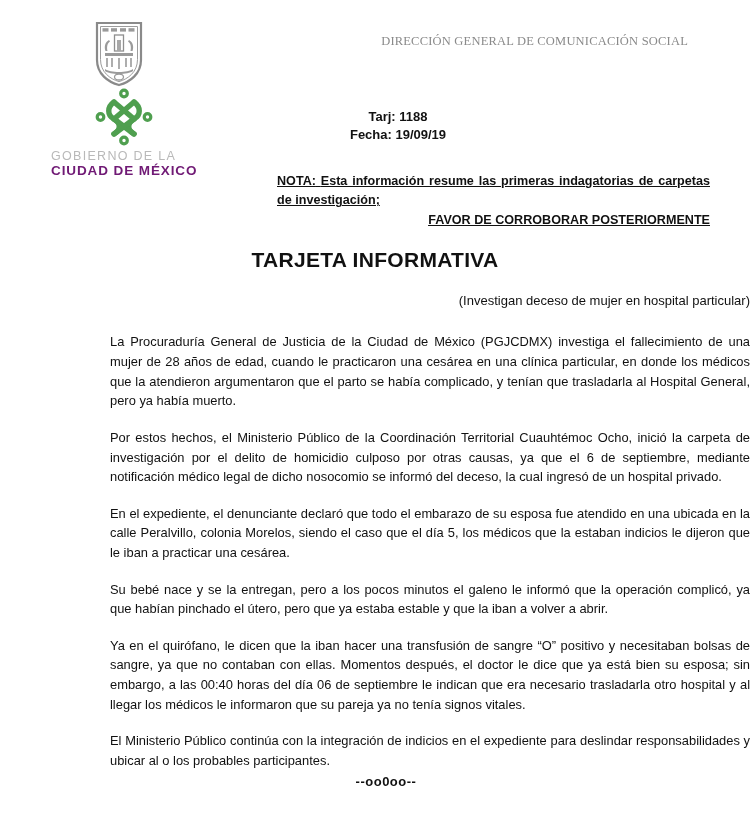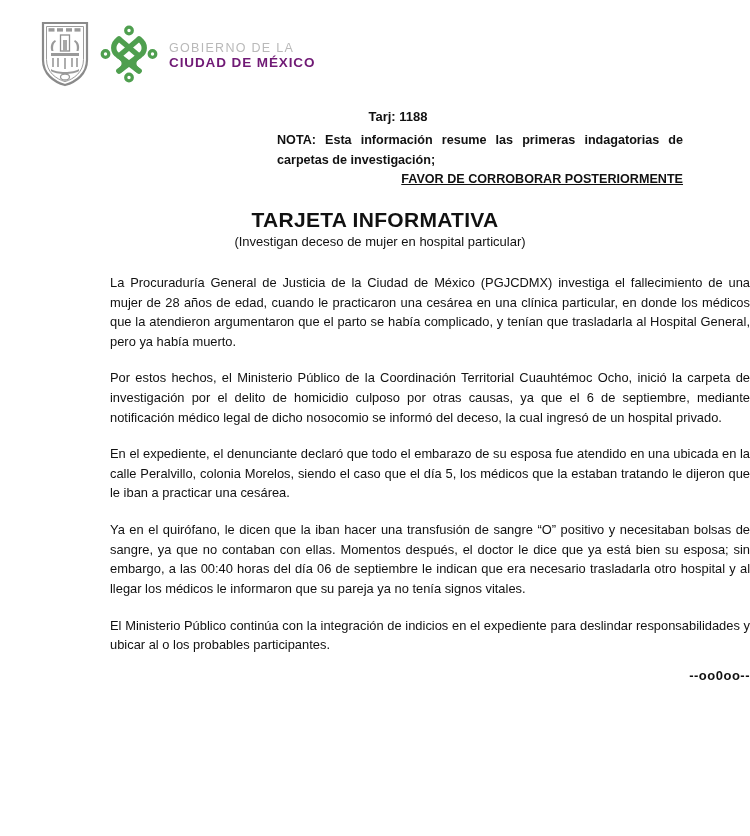--- a/index.html
+++ b/index.html
@@ -21,20 +21,21 @@
     position: relative;
     height: 96px;
     width: 750px;
   }
   .brand-block {
     position: absolute;
     left: 40px;
     top: 20px;
     display: flex;
     align-items: center;
+    flex-direction: column;
   }
   .shield {
     width: 50px;
     height: 68px;
     flex: 0 0 auto;
   }
   .cdmx-mark {
     width: 58px;
     height: 58px;
     margin-left: 10px;
@@ -85,23 +86,24 @@
     margin-top: 12px;
     text-align: center;
     font-size: 13px;
     font-weight: 700;
     line-height: 1.42;
     padding-left: 46px;
   }
 
   
   .nota-wrap {
-    margin-top: 5px;
+    margin-top: 27px;
     padding-left: 277px;
-    padding-right: 67px;
+    padding-right: 40px;
+    text-decoration: underline;
   }
   .nota {
     font-size: 12.6px;
     font-weight: 700;
     line-height: 1.55;
     text-align: justify;
     text-justify: inter-word;
     text-indent: -0px;
   }
   .nota .nota-body {
@@ -116,22 +118,22 @@
 
   
   .title {
     margin-top: 18px;
     text-align: center;
     font-size: 21px;
     font-weight: 700;
     letter-spacing: 0.3px;
   }
   .subtitle {
-    margin-top: 2px;
-    text-align: center;
+    margin-top: 21px;
+    text-align: right;
     font-size: 13px;
     font-weight: 400;
     padding-left: 10px;
   }
 
   
   .doc-body {
     margin-top: 24px;
     padding-left: 110px;
   }
@@ -141,22 +143,22 @@
     line-height: 1.52;
     text-align: justify;
     text-justify: inter-word;
   }
   .doc-body p:last-of-type {
     margin-bottom: 0;
   }
 
   
   .closing {
-    margin-top: 13px;
-    text-align: right;
+    margin-top: 4px;
+    text-align: center;
     font-size: 13px;
     font-weight: 700;
     letter-spacing: 0.5px;
     padding-left: 22px;
   }
 </style>
 </head>
 <body>
 
 <div class="header">
@@ -197,39 +199,42 @@
       </g>
     </svg>
 
     <div class="gob-text">
       <div class="gob-line1">GOBIERNO DE LA</div>
       <div class="gob-line2">CIUDAD DE MÉXICO</div>
     </div>
   </div>
 
   <div class="dependency">
+    <div class="dep-line2">DIRECCIÓN GENERAL DE COMUNICACIÓN SOCIAL</div>
   </div>
 </div>
 
 <div class="meta">
   <div>Tarj: 1188</div>
+  <div>Fecha: 19/09/19</div>
 </div>
 
 <div class="nota-wrap">
   <div class="nota">
     <span>NOTA:</span>
     <span class="nota-body">Esta información resume las primeras indagatorias de carpetas de investigación;</span>
     <span class="nota-last">FAVOR DE CORROBORAR POSTERIORMENTE</span>
   </div>
 </div>
 
 <div class="title">TARJETA INFORMATIVA</div>
 <div class="subtitle">(Investigan deceso de mujer en hospital particular)</div>
 
 <div class="doc-body">
   <p>La Procuraduría General de Justicia de la Ciudad de México (PGJCDMX) investiga el fallecimiento de una mujer de 28 años de edad, cuando le practicaron una cesárea en una clínica particular, en donde los médicos que la atendieron argumentaron que el parto se había complicado, y tenían que trasladarla al Hospital General, pero ya había muerto.</p>
   <p>Por estos hechos, el Ministerio Público de la Coordinación Territorial Cuauhtémoc Ocho, inició la carpeta de investigación por el delito de homicidio culposo por otras causas, ya que el 6 de septiembre, mediante notificación médico legal de dicho nosocomio se informó del deceso, la cual ingresó de un hospital privado.</p>
-  <p>En el expediente, el denunciante declaró que todo el embarazo de su esposa fue atendido en una ubicada en la calle Peralvillo, colonia Morelos, siendo el caso que el día 5, los médicos que la estaban tratando le dijeron que le iban a practicar una cesárea.</p>
+  <p>En el expediente, el denunciante declaró que todo el embarazo de su esposa fue atendido en una ubicada en la calle Peralvillo, colonia Morelos, siendo el caso que el día 5, los médicos que la estaban indicios le dijeron que le iban a practicar una cesárea.</p>
+  <p>Su bebé nace y se la entregan, pero a los pocos minutos el galeno le informó que la operación complicó, ya que habían pinchado el útero, pero que ya estaba estable y que la iban a volver a abrir.</p>
   <p>Ya en el quirófano, le dicen que la iban hacer una transfusión de sangre “O” positivo y necesitaban bolsas de sangre, ya que no contaban con ellas. Momentos después, el doctor le dice que ya está bien su esposa; sin embargo, a las 00:40 horas del día 06 de septiembre le indican que era necesario trasladarla otro hospital y al llegar los médicos le informaron que su pareja ya no tenía signos vitales.</p>
   <p>El Ministerio Público continúa con la integración de indicios en el expediente para deslindar responsabilidades y ubicar al o los probables participantes.</p>
 </div>
 
 <div class="closing">--oo0oo--</div>
 
 </body></html>

